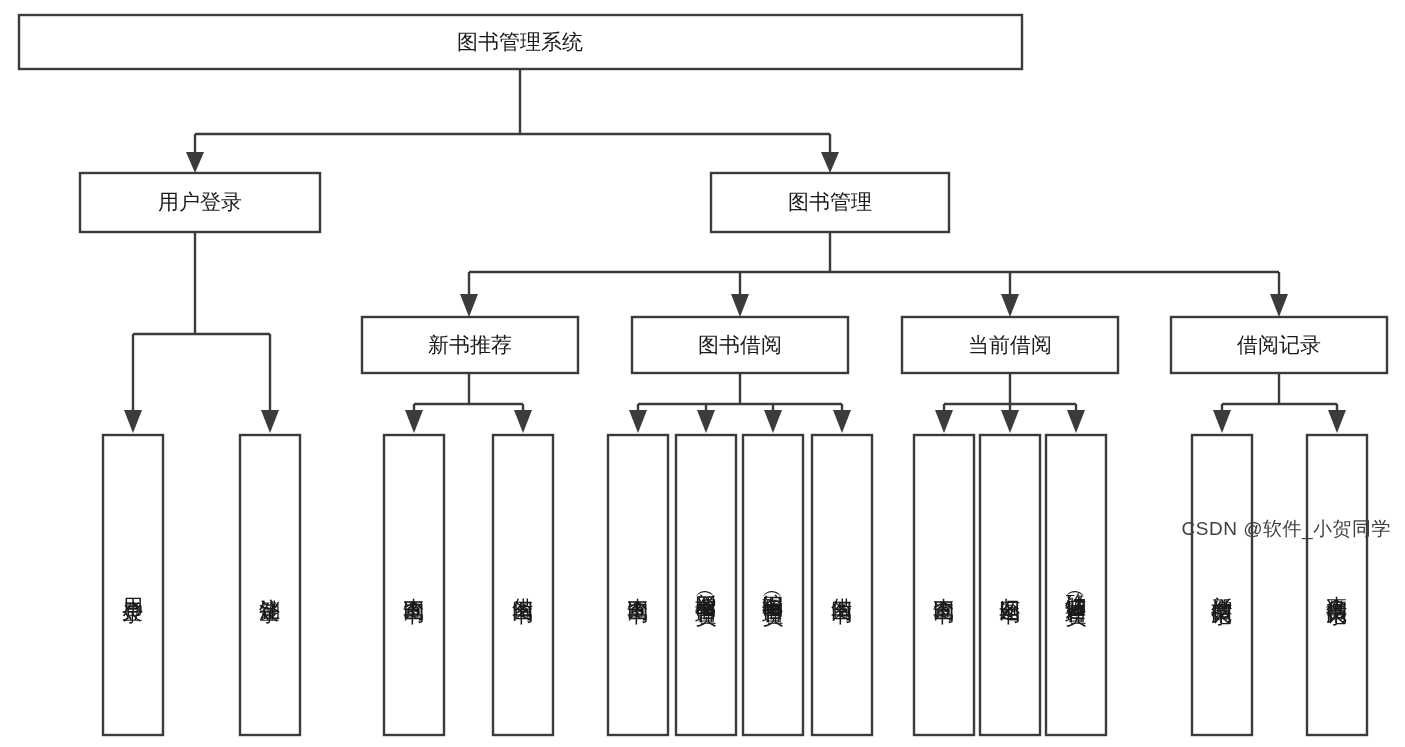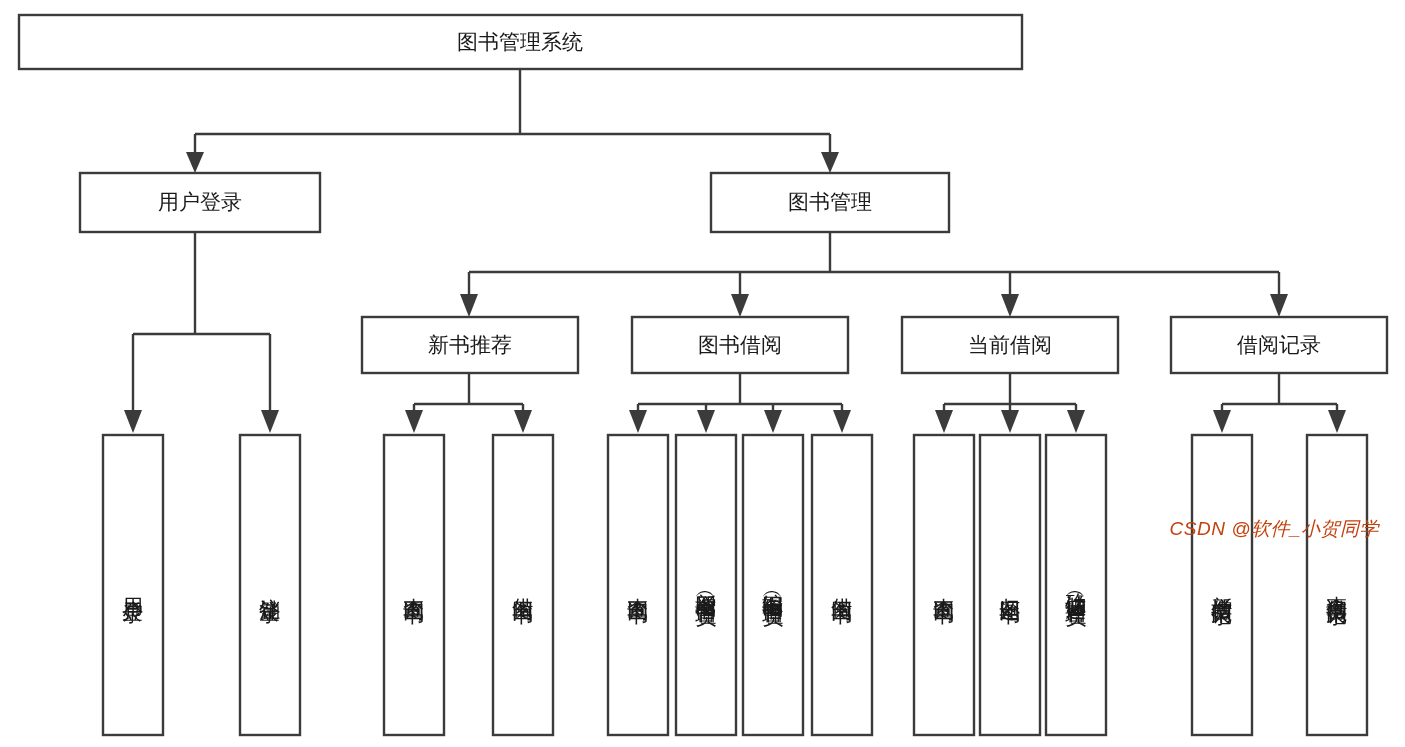--- a/index.html
+++ b/index.html
@@ -59,28 +59,27 @@
     font-family: "Liberation Sans", "DejaVu Sans", sans-serif;
     font-size: 21px;
     line-height: 1.32;
     letter-spacing: 2px;
     color: #1a1a1a;
     white-space: nowrap;
     pointer-events: none;
   }
   .watermark {
     position: absolute;
-    right: 26px;
+    right: 14px;
     bottom: 6px;
     font-family: "Liberation Sans", "DejaVu Sans", sans-serif;
     font-size: 19px;
-    color: #c2410c;
+    color: #404040;
     white-space: nowrap;
     letter-spacing: 0.5px;
-    font-style: italic;
   }
 </style>
 </head>
 <body>
 
 <div id="diagram-root">
 
   <svg id="tree-svg" viewBox="0 0 1405 747">
 
     <g>

